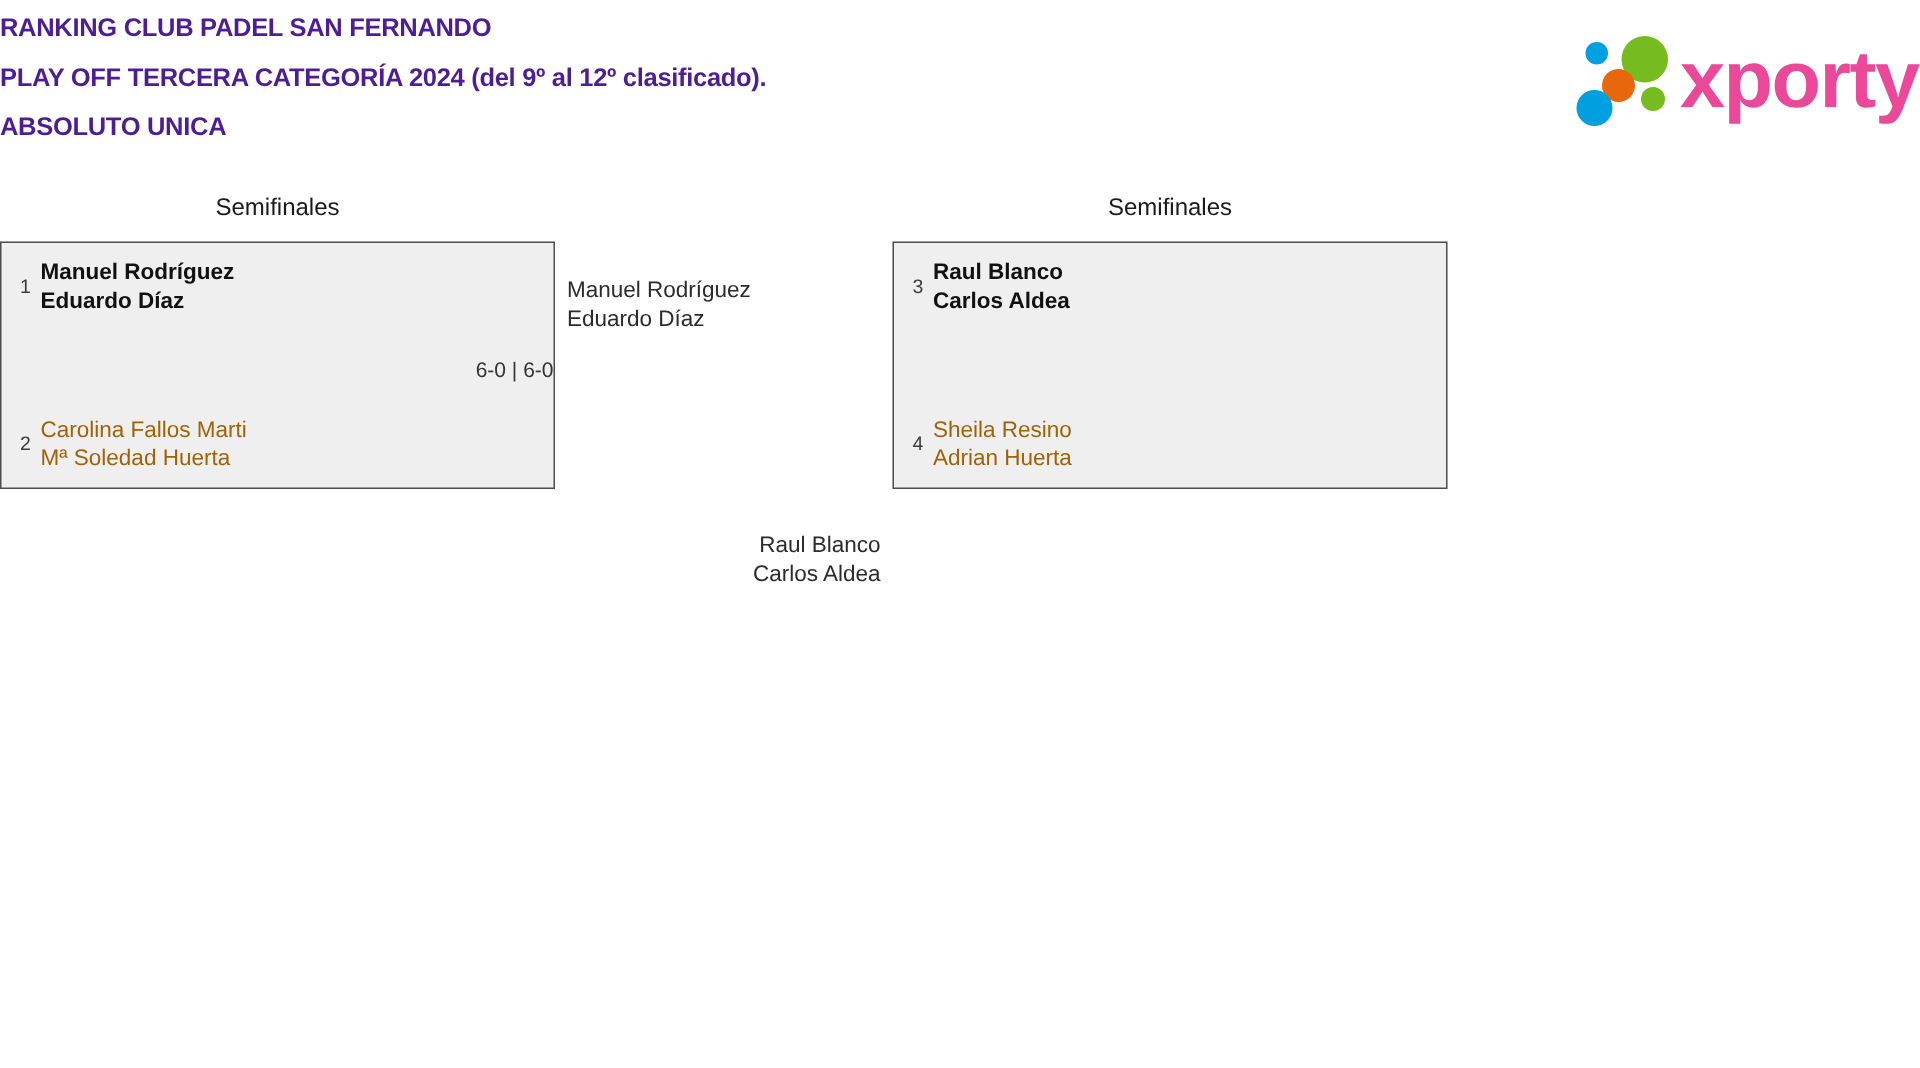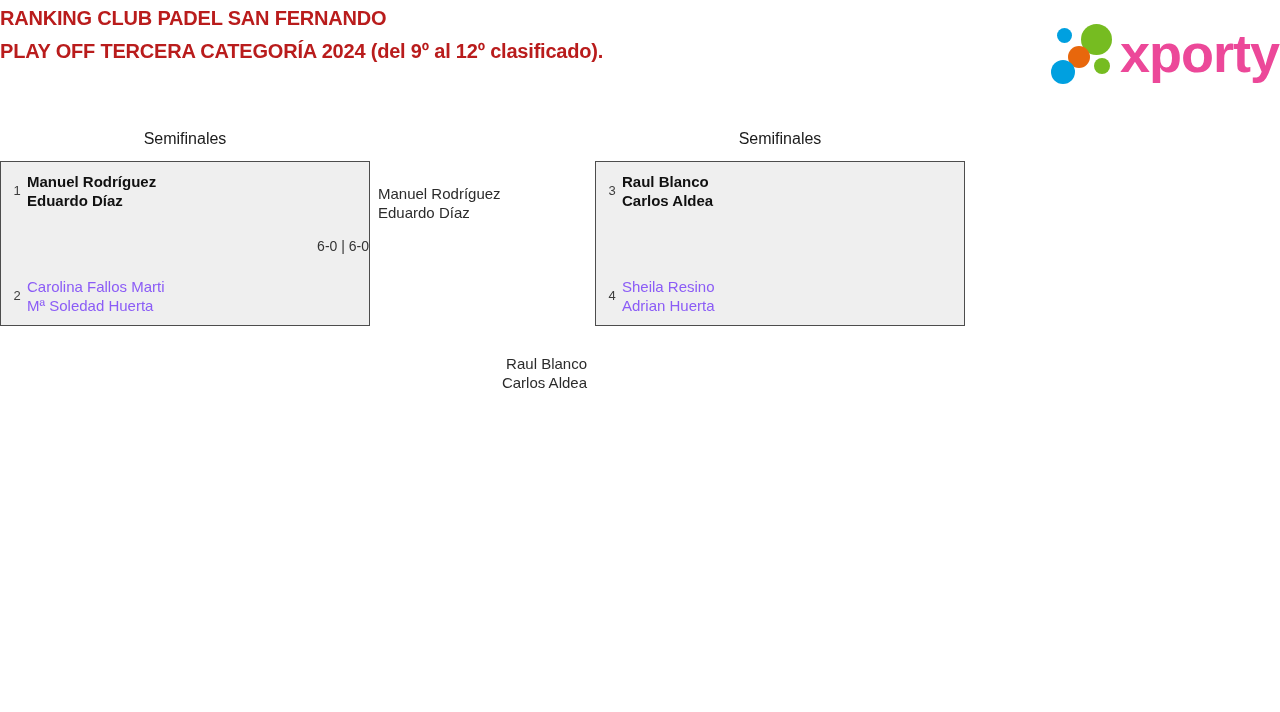--- a/index.html
+++ b/index.html
@@ -24,25 +24,25 @@
     width: 1280px;
     height: 110px;
   }
   .title-block {
     position: absolute;
     left: 0;
     top: 2px;
     width: 1020px;
   }
   .title-line {
-    font-size: 20px;
+    font-size: 17px;
     line-height: 33px;
     font-weight: 700;
     letter-spacing: -0.2px;
-    color: #b91c1c;
+    color: #4c1d95;
     white-space: nowrap;
   }
 
   
   .logo {
     position: absolute;
     left: 1048px;
     top: 22px;
     width: 226px;
     height: 62px;
@@ -123,21 +123,21 @@
     line-height: 16px;
     color: #3d3d3d;
     text-align: center;
   }
   .team-names {
     font-size: 15px;
     line-height: 19px;
     color: #1a1a1a;
   }
   .winner .team-names { font-weight: 700; color: #111111; }
-  .loser  .team-names { font-weight: 400; color: #8b5cf6; }
+  .loser  .team-names { font-weight: 400; color: #a16207; }
 
   .score {
     position: absolute;
     left: 0;
     right: 0;
     top: 75px;
     text-align: right;
     font-size: 14px;
     line-height: 18px;
     color: #333333;
@@ -164,20 +164,21 @@
   }
 </style>
 </head>
 <body>
 
 <div class="page-header">
 
   <div class="title-block">
     <div class="title-line">RANKING CLUB PADEL SAN FERNANDO</div>
     <div class="title-line">PLAY OFF TERCERA CATEGORÍA 2024 (del 9º al 12º clasificado).</div>
+    <div class="title-line">ABSOLUTO UNICA</div>
   </div>
 
   <div class="logo">
     <div class="logo-dots">
       <span class="dot dot-blue-sm"></span>
       <span class="dot dot-green-lg"></span>
       <span class="dot dot-orange"></span>
       <span class="dot dot-green-sm"></span>
       <span class="dot dot-blue-lg"></span>
     </div>

